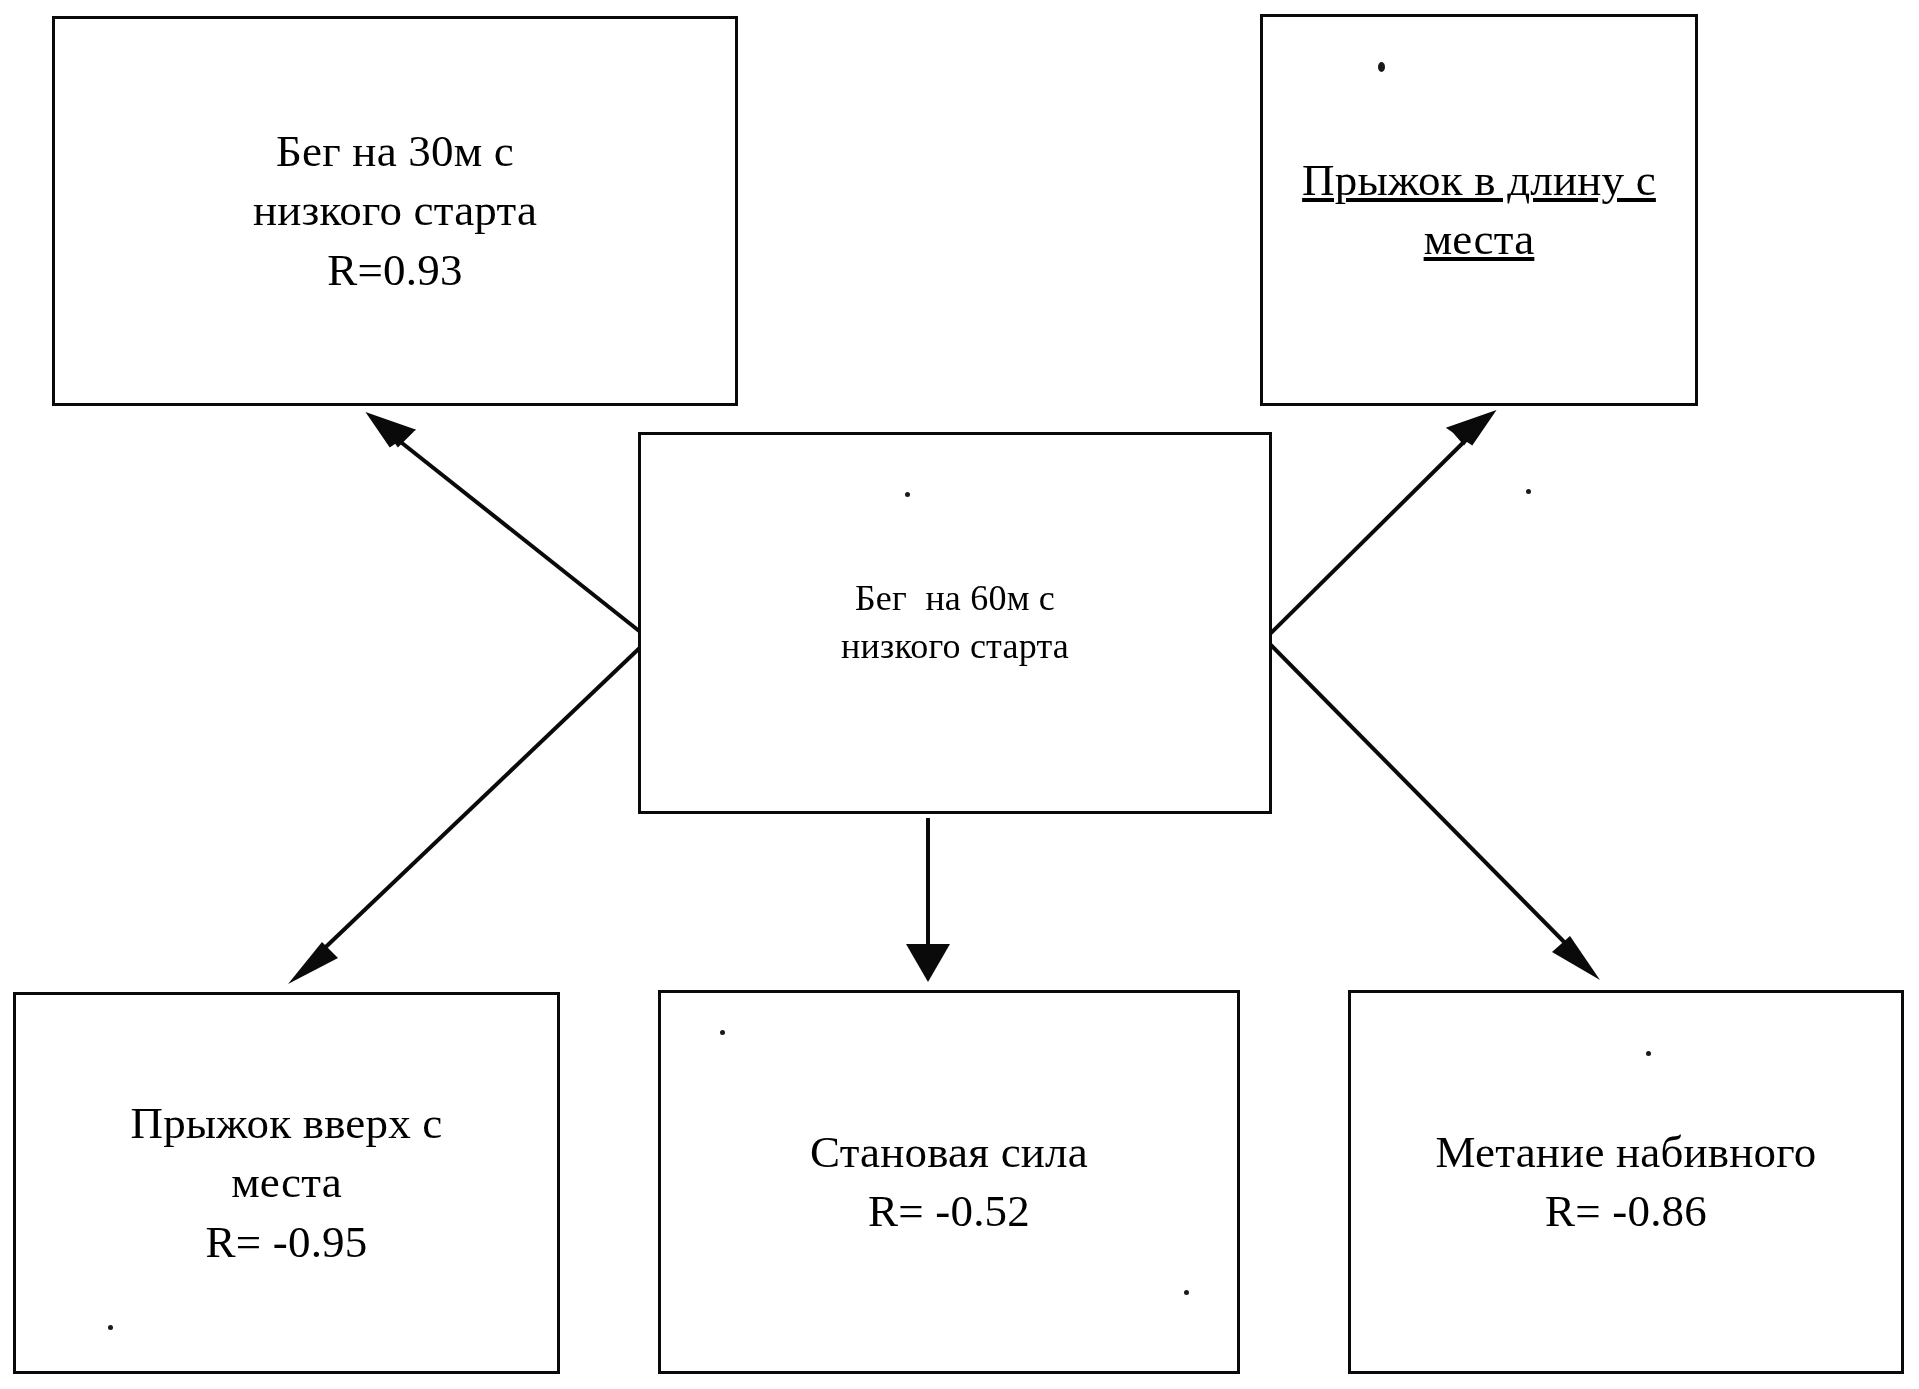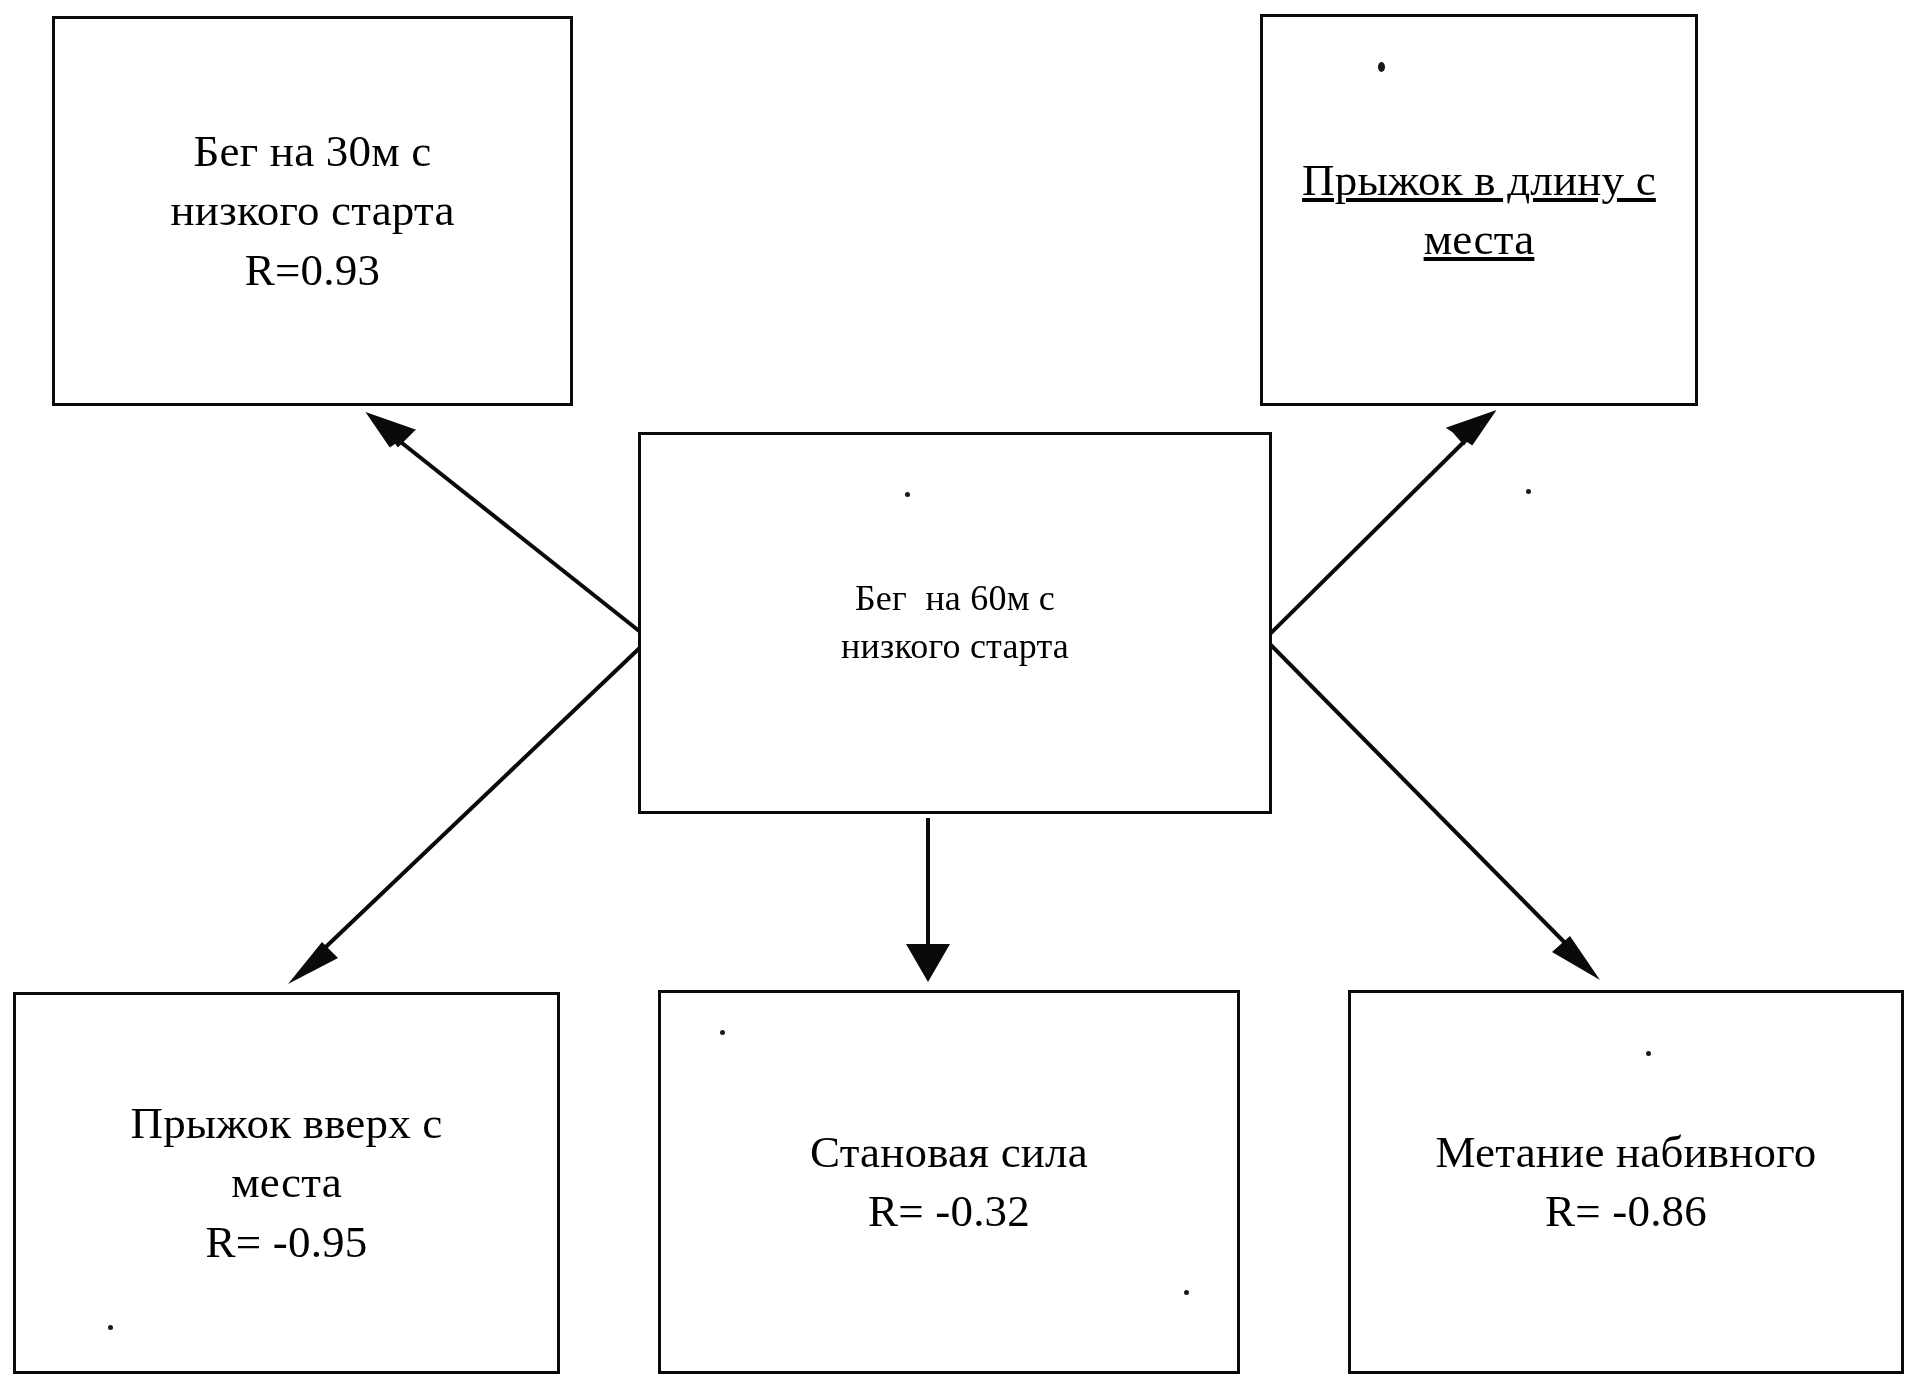--- a/index.html
+++ b/index.html
@@ -28,21 +28,21 @@
     color: #000000;
     line-height: 1.32;
     font-size: 45px;
     letter-spacing: 0.2px;
   }
   .node-line {
     display: block;
     white-space: pre;
   }
   
-  #box-run30   { left: 52px;   top: 16px;   width: 521px;  height: 390px; }
+  #box-run30   { left: 52px;   top: 16px;   width: 686px;  height: 390px; }
   #box-longjump{ left: 1260px; top: 14px;   width: 438px;  height: 392px; text-decoration: underline; }
   #box-run60   { left: 638px;  top: 432px;  width: 634px;  height: 382px;
                  font-size: 36px; }
   #box-vertjump{ left: 13px;   top: 992px;  width: 547px;  height: 382px; }
   #box-deadlift{ left: 658px;  top: 990px;  width: 582px;  height: 384px; align-items: center; }
   #box-throw   { left: 1348px; top: 990px;  width: 556px;  height: 384px; }
 
   #box-longjump .node-line { padding: 0 6px; }
 
   svg#arrows {
@@ -114,21 +114,21 @@
   </div>
 
   <div class="node-box" id="box-vertjump">
     <span class="node-line">Прыжок вверх с</span>
     <span class="node-line">места</span>
     <span class="node-line">R= -0.95</span>
   </div>
 
   <div class="node-box" id="box-deadlift">
     <span class="node-line">Становая сила</span>
-    <span class="node-line">R= -0.32</span>
+    <span class="node-line">R= -0.52</span>
   </div>
 
   <div class="node-box" id="box-throw">
     <span class="node-line">Метание набивного</span>
     <span class="node-line">R= -0.86</span>
   </div>
 
   <div class="speck" style="left:1378px; top:62px;  width:7px;  height:10px;"></div>
   <div class="speck" style="left:1526px; top:489px; width:5px;  height:5px;"></div>
   <div class="speck" style="left:905px;  top:492px; width:5px;  height:5px;"></div>

